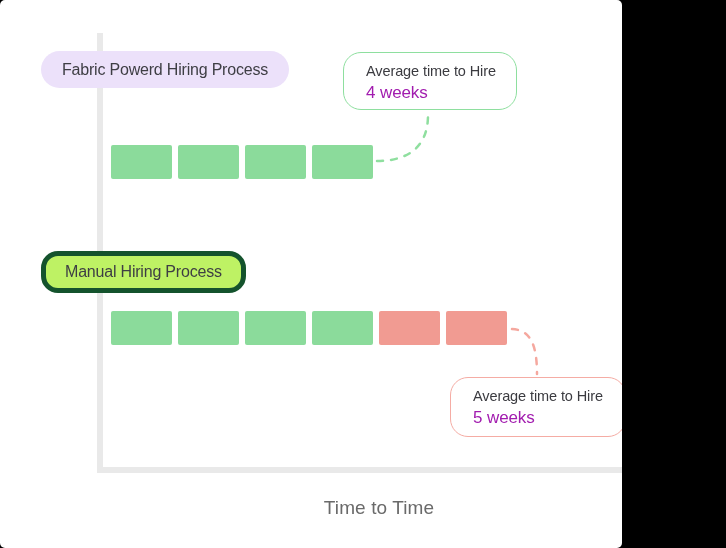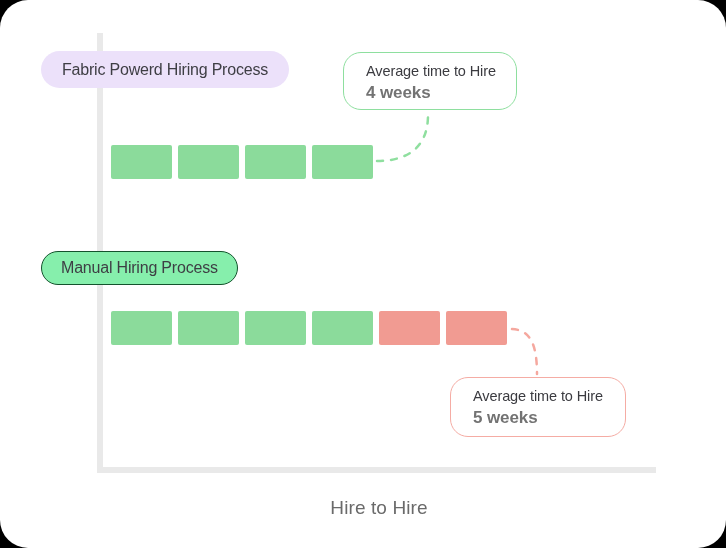--- a/index.html
+++ b/index.html
@@ -2,54 +2,54 @@
 <html><head>
 <meta charset="utf-8">
 <style>
   html,body{margin:0;padding:0;background:#000;}
   body{
     width:726px;height:548px;
     font-family:"Liberation Sans","DejaVu Sans",sans-serif;
     -webkit-font-smoothing:antialiased;
   }
   .page{
-    position:relative;width:726px;height:548px;
-    background:#ffffff;border-radius:28px;overflow:hidden;
+    position:relative;width:622px;height:548px;
+    background:#ffffff;border-radius:5px;overflow:hidden;
   }
   
   .axis-y{position:absolute;left:97px;top:33px;width:6px;height:440px;background:#E9E9E9;}
   .axis-x{position:absolute;left:97px;top:467px;width:559px;height:6px;background:#E9E9E9;}
   
   .pill{
     position:absolute;display:inline-flex;align-items:center;
     font-size:16px;letter-spacing:-0.2px;color:#3E3E44;white-space:nowrap;
     z-index:3;background:#fff;
   }
   .pill-fabric{
     left:41px;top:51px;height:37px;padding:0 21px;
     background:#ECE1FA;border-radius:19px;
   }
   .pill-manual{
     left:41px;top:251px;height:32px;padding:0 19px;
-    background:#86efac;border:1px solid #14532d;border-radius:17px;justify-content:center;
+    background:#bef264;border:5px solid #14532d;border-radius:17px;justify-content:center;
   }
   
   .blocks{position:absolute;display:flex;gap:6px;z-index:2;}
   .blocks-row1{left:111px;top:145px;}
   .blocks-row2{left:111px;top:311px;}
   .block{width:61px;height:34px;border-radius:2px;flex:0 0 auto;}
   
   .callout{
     position:absolute;background:#ffffff;border-radius:18px;
     box-sizing:border-box;padding:9px 10px 0 22px;z-index:4;
   }
   .callout-green{left:343px;top:52px;width:174px;height:58px;border:1.5px solid #8EDF9F;}
   .callout-red{left:450px;top:377px;width:176px;height:60px;border:1.5px solid #F5ACA4;}
   .callout-line1{font-size:14.5px;color:#3B3B40;letter-spacing:-0.1px;line-height:19px;}
-  .callout-line2{font-size:17px;font-weight:bold;color:#737373;letter-spacing:-0.1px;line-height:23px;}
+  .callout-line2{font-size:17px;font-weight:normal;color:#a21caf;letter-spacing:-0.1px;line-height:23px;}
   
   .connector-layer{position:absolute;left:0;top:0;width:726px;height:548px;z-index:1;pointer-events:none;}
   .connector-layer path{fill:none;stroke-width:2.5;stroke-linecap:round;stroke-dasharray:6 8;}
   
   .x-label{
     position:absolute;left:289px;top:497px;width:180px;text-align:center;
     font-size:19px;color:#6A6A6A;letter-spacing:0.1px;
   }
 </style>
 </head>
@@ -92,15 +92,15 @@
       <div class="block" style="background: rgb(139, 219, 155);"></div>
       <div class="block" style="background: rgb(241, 155, 146);"></div>
       <div class="block" style="background: rgb(241, 155, 146);"></div>
     </div>
 
   <div class="callout callout-red">
     <div class="callout-line1">Average time to Hire</div>
     <div class="callout-line2">5 weeks</div>
   </div>
 
-  <div class="x-label">Hire to Hire</div>
+  <div class="x-label">Time to Time</div>
 
 </div>
 
 </body></html>

